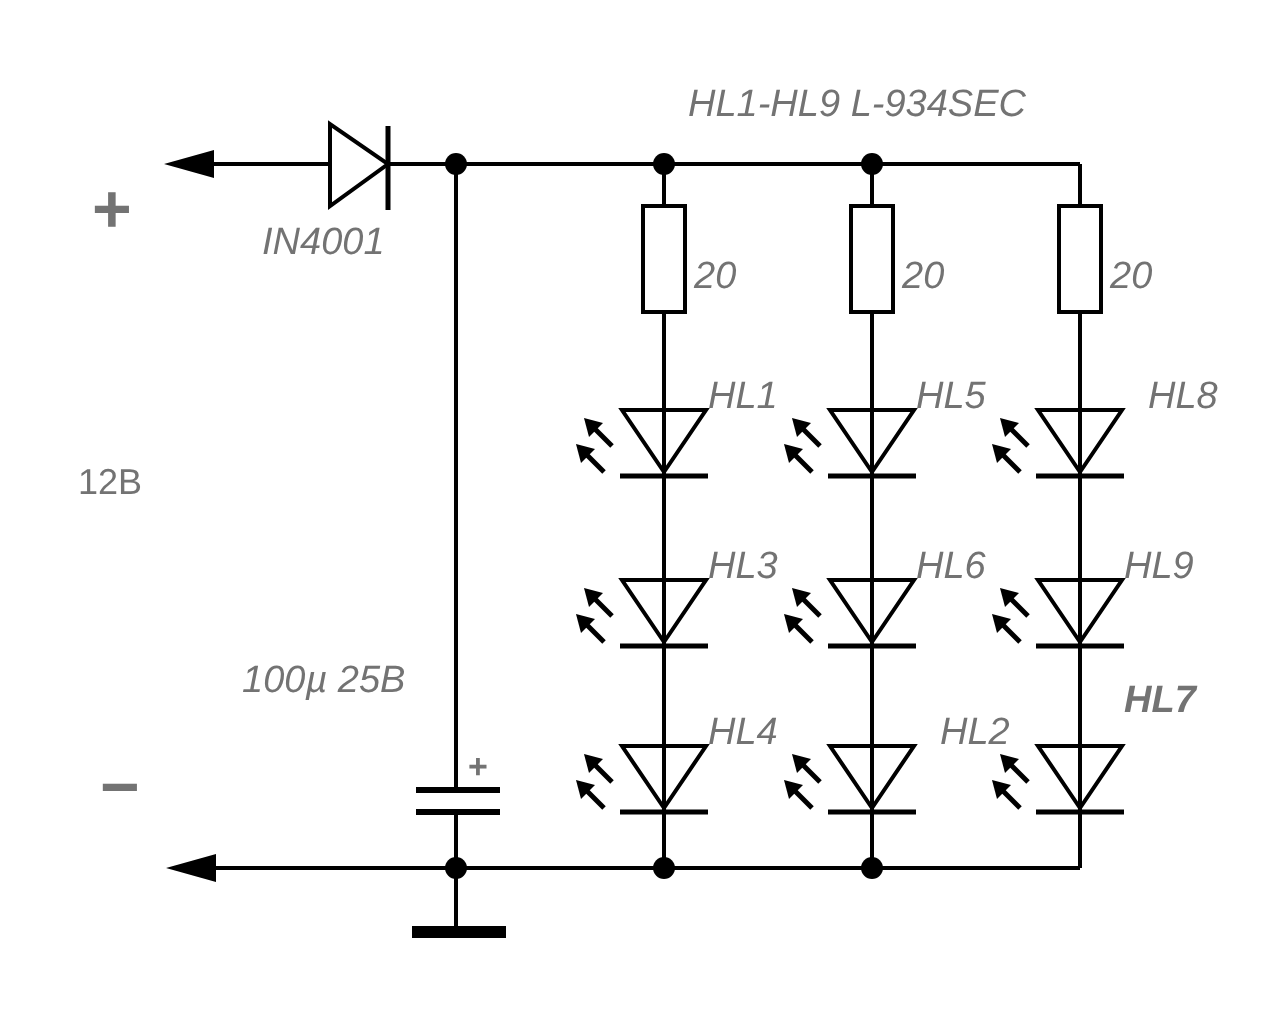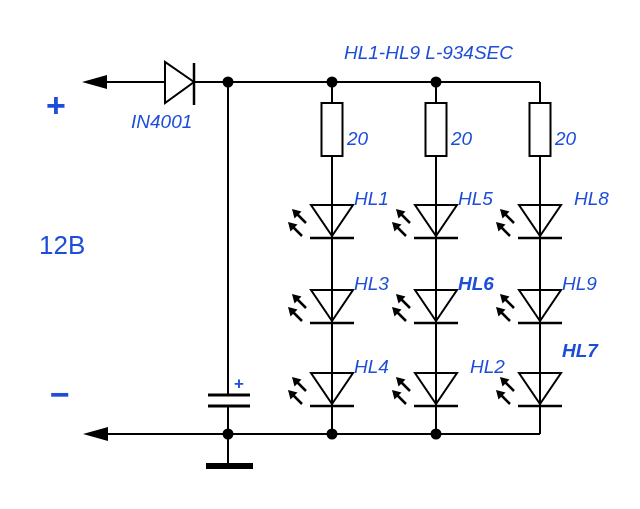--- a/index.html
+++ b/index.html
@@ -5,23 +5,23 @@
   html,body{margin:0;padding:0;background:#ffffff;}
   .canvas{
     position:relative;
     width:640px;height:509px;
     background:#ffffff;
     font-family:"Liberation Sans",sans-serif;
     color:#000;
     overflow:hidden;
   }
   .canvas svg{position:absolute;left:0;top:0;}
-  .lbl{position:absolute;white-space:nowrap;line-height:1;color:#1d4ed8;}
+  .lbl{position:absolute;white-space:nowrap;line-height:1;color:#737373;}
   .it{font-style:italic;font-size:19px;}
-  .plain{font-size:26px;}
+  .plain{font-size:18px;}
   .terminal{font-size:34px;font-weight:bold;}
   .cap-plus{font-size:17px;font-weight:bold;}
   .wire{stroke:#000;stroke-width:2;fill:none;}
   .thick{stroke:#000;stroke-width:2.5;fill:none;}
   .plate{stroke:#000;stroke-width:3;fill:none;}
   .gnd{stroke:#000;stroke-width:6;fill:none;}
   .solid{fill:#000;stroke:none;}
   .hollow{fill:none;stroke:#000;stroke-width:2;}
 </style>
 </head>
@@ -147,33 +147,34 @@
       <circle class="solid" cx="332" cy="434" r="5.5"></circle>
       <circle class="solid" cx="436" cy="434" r="5.5"></circle>
     </g>
   </svg>
 
   <div class="lbl terminal" style="left:46px;top:88px;">+</div>
   <div class="lbl terminal" style="left:50px;top:377px;">−</div>
   <div class="lbl plain" style="left:39px;top:232px;">12В</div>
 
   <div class="lbl it" style="left:131px;top:112px;">IN4001</div>
+  <div class="lbl it" style="left:121px;top:331px;">100µ 25В</div>
   <div class="lbl cap-plus" style="left:234px;top:375px;">+</div>
 
   <div class="lbl it" style="left:344px;top:43px;">HL1-HL9 L-934SEC</div>
 
   <div class="lbl it" style="left:347px;top:129px;">20</div>
   <div class="lbl it" style="left:451px;top:129px;">20</div>
   <div class="lbl it" style="left:555px;top:129px;">20</div>
 
   <div class="lbl it" style="left:354px;top:189px;font-style:italic;">HL1</div>
   <div class="lbl it" style="left:458px;top:189px;">HL5</div>
   <div class="lbl it" style="left:562px;top:189px;margin-left:12px;">HL8</div>
 
   <div class="lbl it" style="left:354px;top:274px;">HL3</div>
-  <div class="lbl it" style="left:458px;top:274px;font-weight:bold;">HL6</div>
+  <div class="lbl it" style="left:458px;top:274px;">HL6</div>
   <div class="lbl it" style="left:562px;top:274px;">HL9</div>
 
   <div class="lbl it" style="left:354px;top:357px;">HL4</div>
   <div class="lbl it" style="left:470px;top:357px;">HL2</div>
   <div class="lbl it" style="left:562px;top:341px;font-weight:bold;">HL7</div>
 
 </div>
 
 </body></html>

